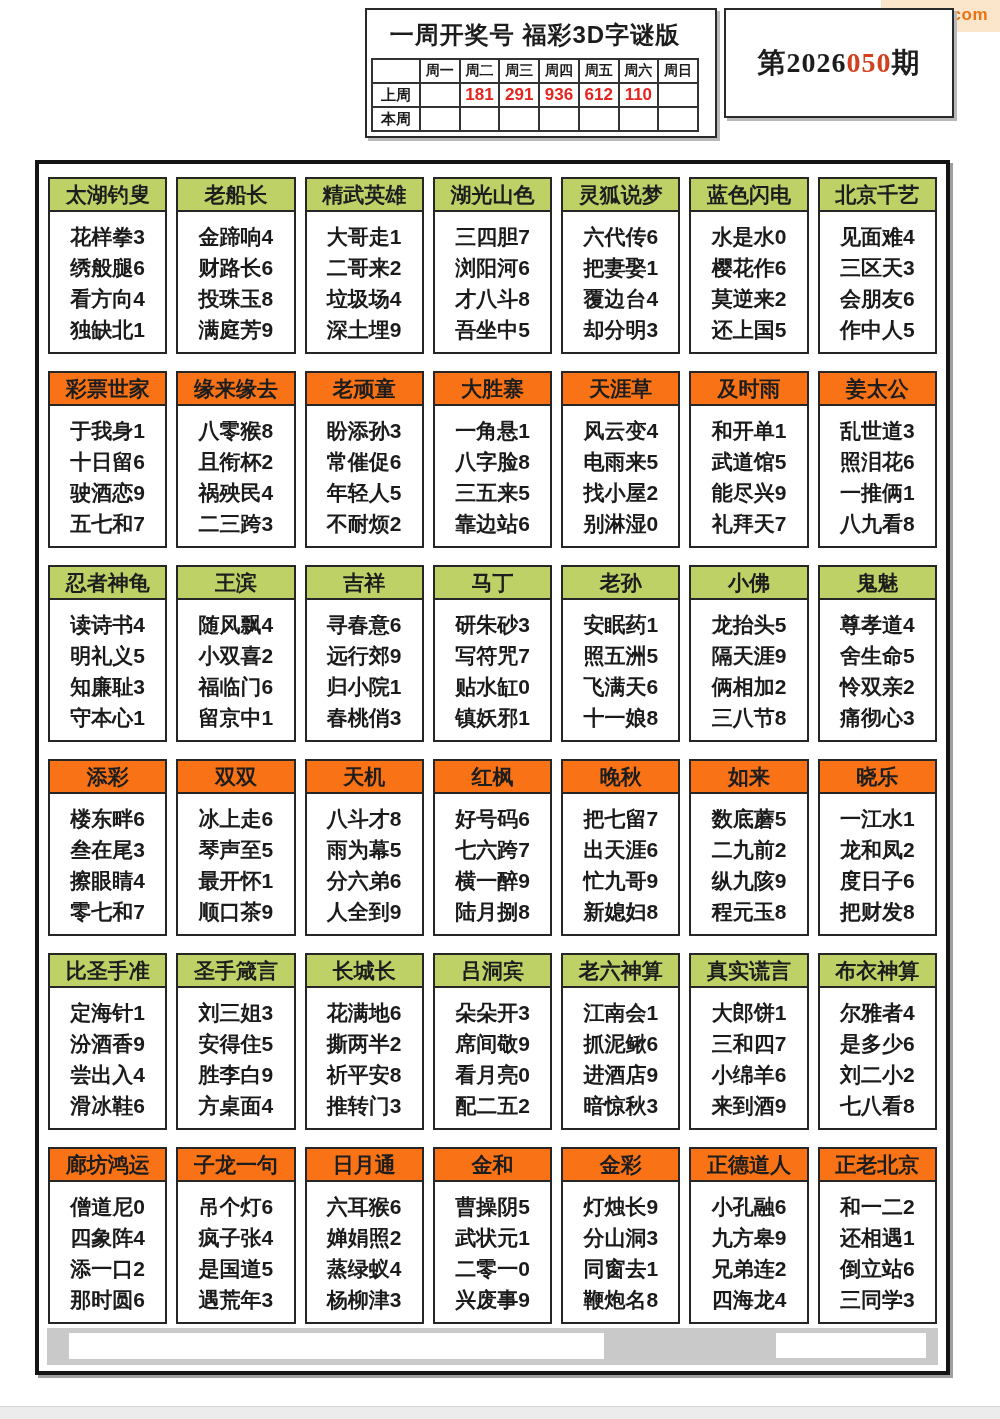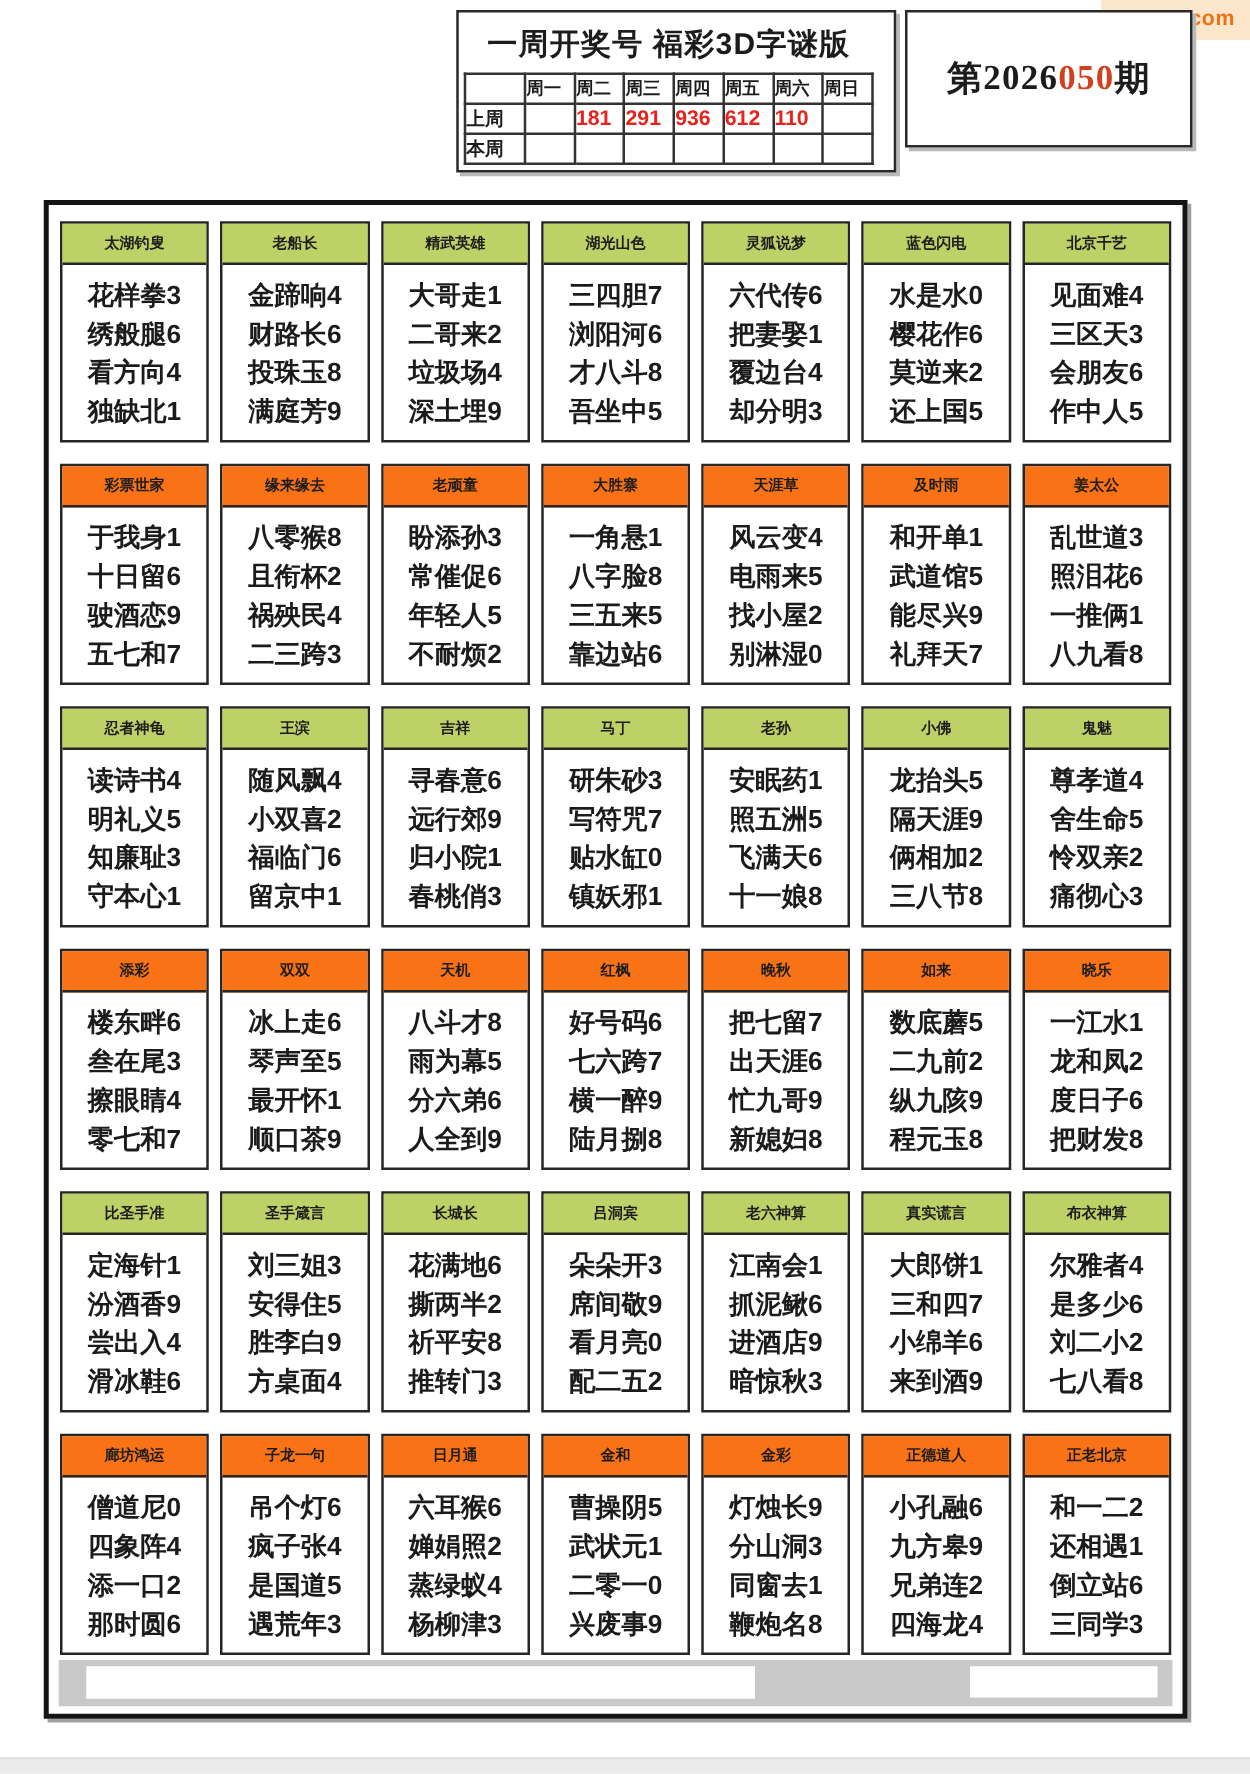--- a/index.html
+++ b/index.html
@@ -28,21 +28,21 @@
     border:2px solid #2a2a2a; background:#fff;
     box-shadow:3px 3px 0 #b9b9b9;
     padding:4px 16px 4px 4px;
   }
   .week-title {
     font-size:24px; font-weight:bold; text-align:center;
     padding:5px 0 7px; letter-spacing:1px; white-space:nowrap;
   }
   table.week { border-collapse:collapse; width:100%; table-layout:fixed; }
   table.week td {
-    border:2px solid #333; height:24px; text-align:left;
+    border:2px solid #333; height:24px; text-align:center;
     font-weight:bold; font-size:14px; overflow:hidden; white-space:nowrap;
   }
   table.week td.corner { width:48px;font-family:Liberation Mono, monospace; }
   table.week td.row-label { font-size:15px; }
   table.week td.val { color:#e6231c; font-size:17px; }
 
   
   .issue-box {
     position:absolute; left:724px; top:8px; width:230px; height:110px;
     border:2px solid #2a2a2a; background:#fff;
@@ -62,21 +62,21 @@
   }
 
   .grid {
     display:grid;
     grid-template-columns:repeat(7, 1fr);
     column-gap:9px; row-gap:17px;
   }
   .card { border:2px solid #262626; background:#fff; }
   .card-header {
     height:33px; display:flex; align-items:center; justify-content:center;
-    font-size:12px; font-weight:bold; color:#1d1d1d;
+    font-size:21px; font-weight:bold; color:#1d1d1d;
     border-bottom:2px solid #262626;
     white-space:nowrap; overflow:hidden;
   }
   .card-header.green  { background:#bdd166; }
   .card-header.yellow { background:#f97316; }
   .card-body { padding:9px 1px 7px;border-radius:10px; }
   .card-line {
     text-align:center; font-size:21px; font-weight:bold;
     line-height:31px; white-space:nowrap; color:#1b1b1b;
   }

